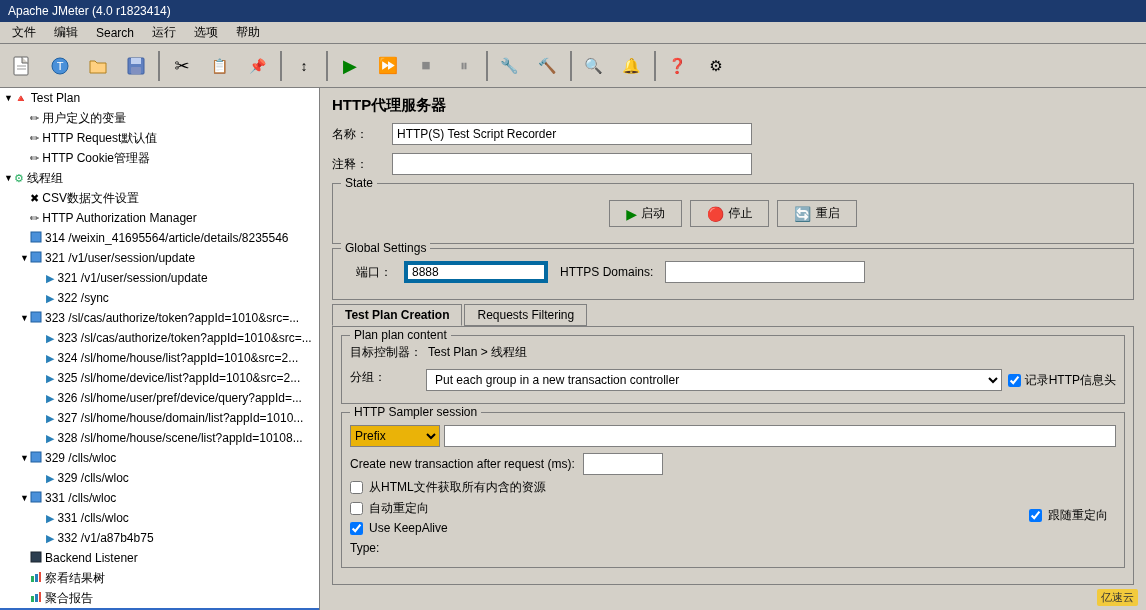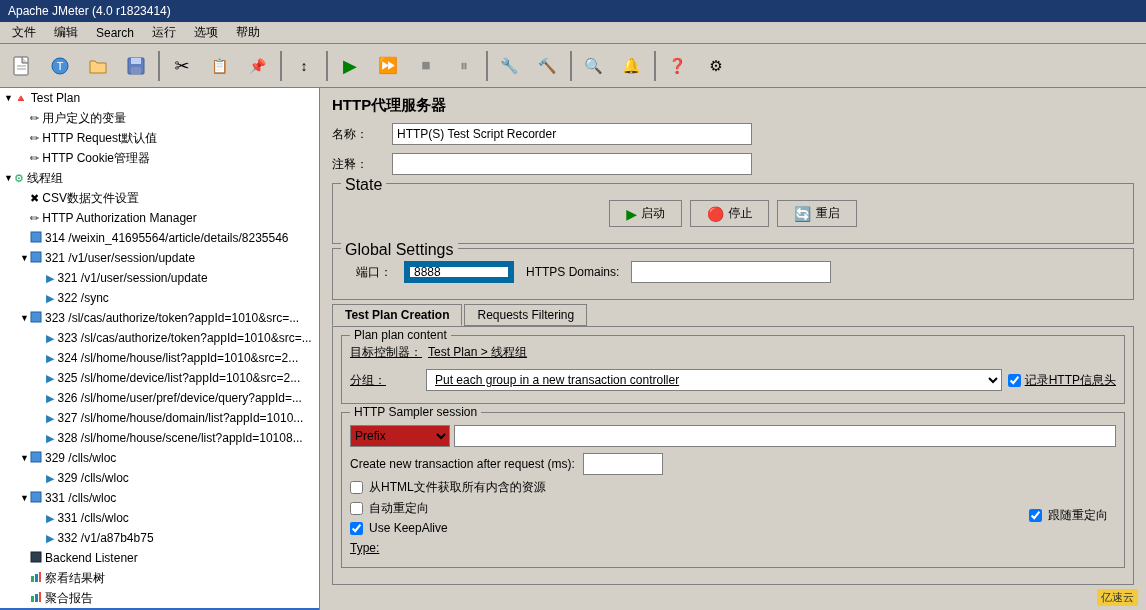--- a/index.html
+++ b/index.html
@@ -130,21 +130,21 @@
       margin: 4px 12px;
       padding: 4px 8px 8px 8px;
       position: relative;
     }
     .group-box-title {
       position: absolute;
       top: -8px;
       left: 8px;
       background: #d4d0c8;
       padding: 0 4px;
-      font-size: 16px;
+      font-size: 12px;
       font-weight: normal;
     }
     
     
     .state-buttons {
       display: flex;
       gap: 8px;
       padding: 12px 8px 8px 8px;
       align-items: center;
       justify-content: center;
@@ -219,24 +219,22 @@
       position: absolute;
       top: -8px;
       left: 8px;
       background: #d4d0c8;
       padding: 0 4px;
       font-size: 12px;
     }
     
     .tc-row {
       display: flex;
-      align-items: center;
       padding: 4px 0;
       gap: 6px;
-      text-decoration: underline;
     }
     .tc-label {
       font-size: 12px;
       min-width: 70px;
     }
     .tc-value {
       font-size: 12px;
     }
     .tc-select {
       flex: 1;
@@ -269,24 +267,24 @@
       font-size: 12px;
     }
     
     .prefix-row {
       display: flex;
       align-items: center;
       gap: 4px;
       padding: 8px 0 4px 0;
     }
     .prefix-select {
-      width: 100px;
+      width: 90px;
       height: 22px;
       border: 1px solid #808080;
-      background: #b91c1c;
+      background: #eab308;
       font-size: 12px;
     }
     .prefix-input {
       flex: 1;
       height: 22px;
       border: 1px solid #808080;
       background: white;
       font-size: 12px;
     }
     
@@ -320,21 +318,21 @@
     
     
     .global-settings-row {
       display: flex;
       align-items: center;
       gap: 12px;
       padding: 8px 8px;
       flex-wrap: wrap;
     }
     .gs-label { font-size: 12px; margin-left: 7px; }
-    .gs-input { width: 110px; height: 22px; border: 6px solid #0369a1; background: white; font-size: 12px; padding: 0 4px; }
+    .gs-input { width: 144px; height: 22px; border: 4px solid #0369a1; background: white; font-size: 12px; padding: 0 4px; }
     .https-label { font-size: 12px; }
     .https-input { width: 200px; height: 22px; border: 1px solid #808080; background: white; font-size: 12px; }
   </style>
 </head>
 <body>
 
 <div class="title-bar">
   <span>Apache JMeter (4.0 r1823414)</span>
 </div>
 

